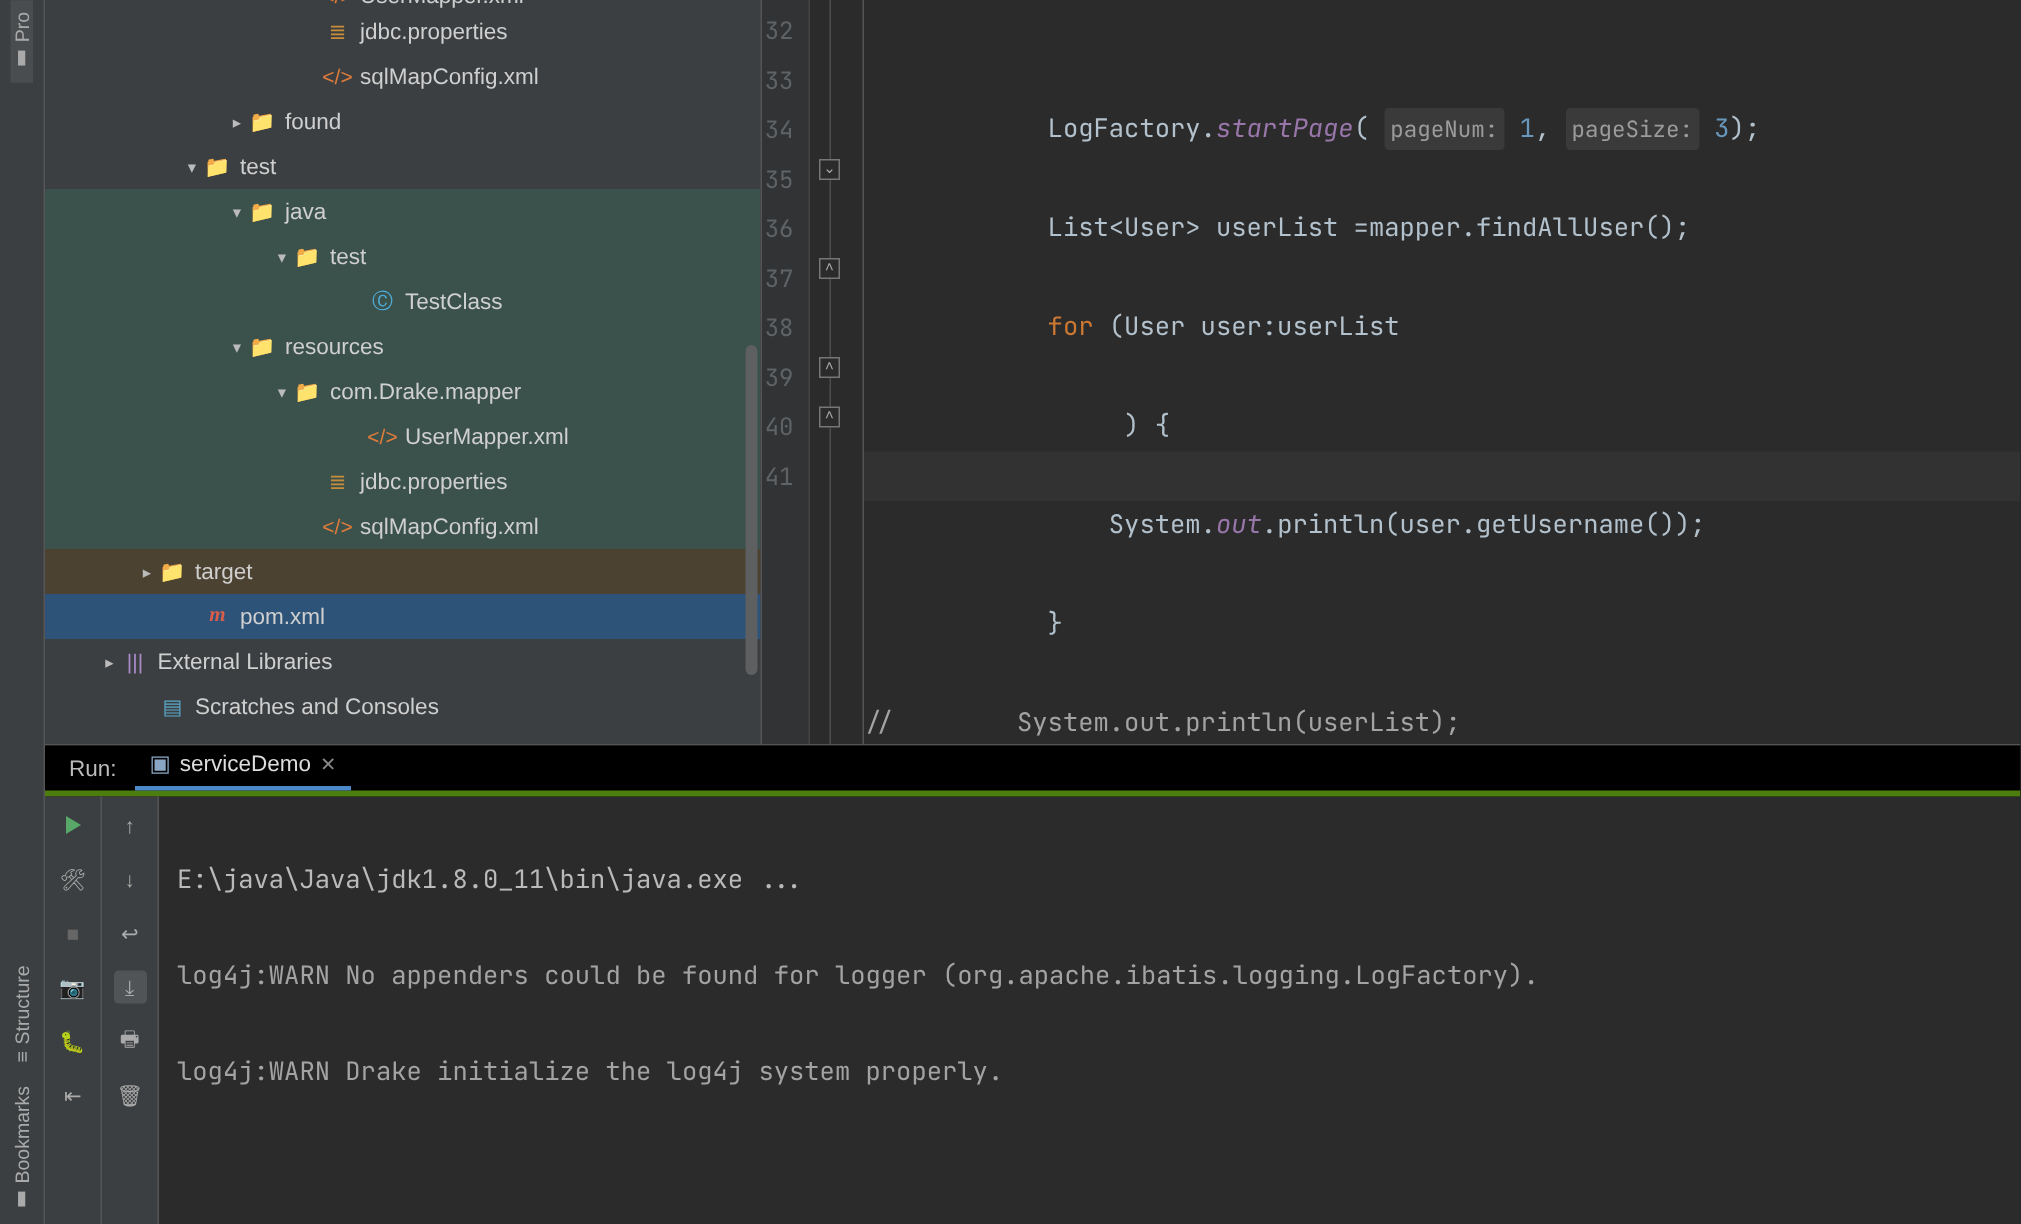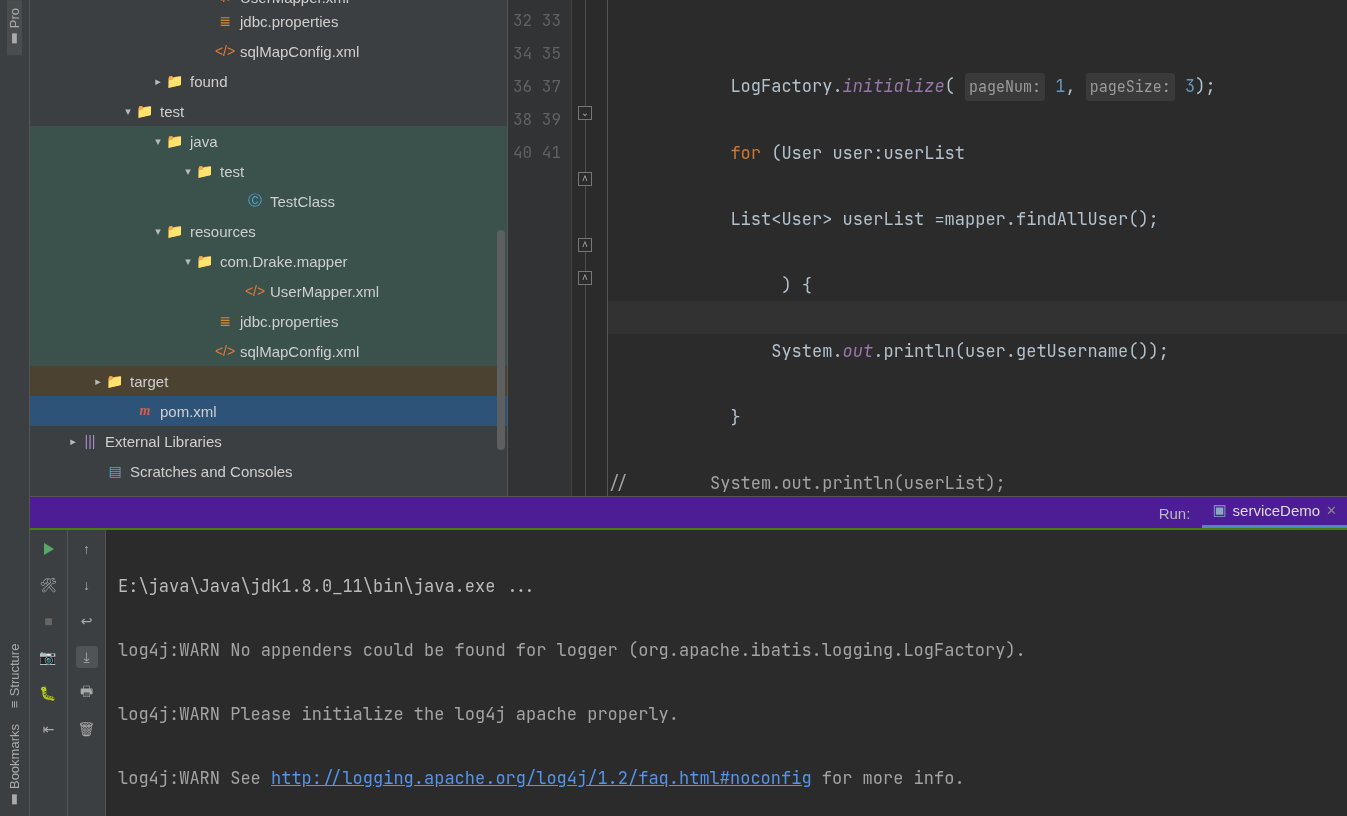--- a/index.html
+++ b/index.html
@@ -73,21 +73,21 @@
   .ticon.prop { color:#c78d3b; }
   .ticon.class { color:#4faeda; }
   .ticon.lib { color:#a98bc9; }
   .ticon.maven { color:#da5c4a; font-weight:bold; font-style:italic; font-family: Georgia, serif;}
   .ticon.scratch { color:#5aa6c7; }
   .ind { display:inline-block; }
   .tree-label { }
   .tree-scrollbar { position:absolute; right:2px; top:230px; width:8px; height:220px; background:#5d5f61; border-radius:4px;}
   .editor { flex: 1; background:#2b2b2b; display:flex; }
   .gutter-lines {
-    width: 64px;
+    width: 32px;
     background:#313335;
     color:#5f6366;
     font-family: "JetBrains Mono","Consolas", monospace;
     font-size:16px;
     text-align:right;
     padding-right:10px;
     padding-top:4px;
     line-height: 33px;
     border-right:1px solid #444;
   }
@@ -119,28 +119,27 @@
 
   .run-panel {
     height: 320px;
     border-top:1px solid #555;
     background:#2b2b2b;
     display:flex;
     flex-direction:column;
   }
   .run-header {
     height:34px;
-    background:#4c1d95;
-    border-bottom:2px solid #4d7c0f;
+    background:#000000;
+    border-bottom:4px solid #4d7c0f;
     display:flex;
     align-items:flex-end;
     padding-left:8px;
     font-size:15px;
     color:#bbb;
-    justify-content:flex-end;
   }
   .run-title { padding:6px 8px; }
   .run-tab {
     display:flex; align-items:center; gap:6px;
     padding:4px 10px 6px 10px;
     border-bottom:3px solid #4a88c7;
     color:#ddd;
     margin-left:4px;
   }
   .run-tab .close-x { color:#888; font-size:13px; cursor:pointer; }
@@ -317,23 +316,23 @@
 </div>
         <div class="gutter-fold">
           <div class="fold-line"></div>
           <div class="fold-mark" style="top:106px;">⌄</div>
           <div class="fold-mark" style="top:172px;">˄</div>
           <div class="fold-mark" style="top:238px;">˄</div>
           <div class="fold-mark" style="top:271px;">˄</div>
         </div>
         <div class="code">
           <div class="hl-line" style="top:301px;"></div>
-<div class="code-line"><span>            LogFactory.</span><span class="s">initialize</span><span>( </span><span class="param-hint">pageNum:</span> <span class="n">1</span><span>, </span><span class="param-hint">pageSize:</span> <span class="n">3</span><span>);</span></div>
+<div class="code-line"><span>            LogFactory.</span><span class="s">startPage</span><span>( </span><span class="param-hint">pageNum:</span> <span class="n">1</span><span>, </span><span class="param-hint">pageSize:</span> <span class="n">3</span><span>);</span></div>
+<div class="code-line">            List&lt;User&gt; userList =mapper.findAllUser();</div>
 <div class="code-line"><span>            </span><span class="k">for</span><span> (User user:userList</span></div>
-<div class="code-line">            List&lt;User&gt; userList =mapper.findAllUser();</div>
 <div class="code-line">                 ) {</div>
 <div class="code-line"><span>                System.</span><span class="s">out</span><span>.println(user.getUsername());</span></div>
 <div class="code-line">            }</div>
 <div class="code-line c">//        System.out.println(userList);</div>
 
 
 <div class="code-line"></div>
         </div>
       </div>
     </div>
@@ -364,22 +363,21 @@
           <div class="tb">↑</div>
           <div class="tb">↓</div>
           <div class="tb">↩</div>
           <div class="tb active">⤓</div>
           <div class="tb">🖶</div>
           <div class="tb">🗑</div>
         </div>
         <div class="run-output">
 <div>E:\java\Java\jdk1.8.0_11\bin\java.exe ...</div>
 <div class="warn">log4j:WARN No appenders could be found for logger (org.apache.ibatis.logging.LogFactory).</div>
-<div class="warn">log4j:WARN Please initialize the log4j apache properly.</div>
-<div><span class="warn">log4j:WARN See </span><span class="link">http://logging.apache.org/log4j/1.2/faq.html#noconfig</span><span class="warn"> for more info.</span></div>
+<div class="warn">log4j:WARN Drake initialize the log4j system properly.</div>
 
 
 
 <div></div>
 
         </div>
       </div>
     </div>
   </div>
 </div>

